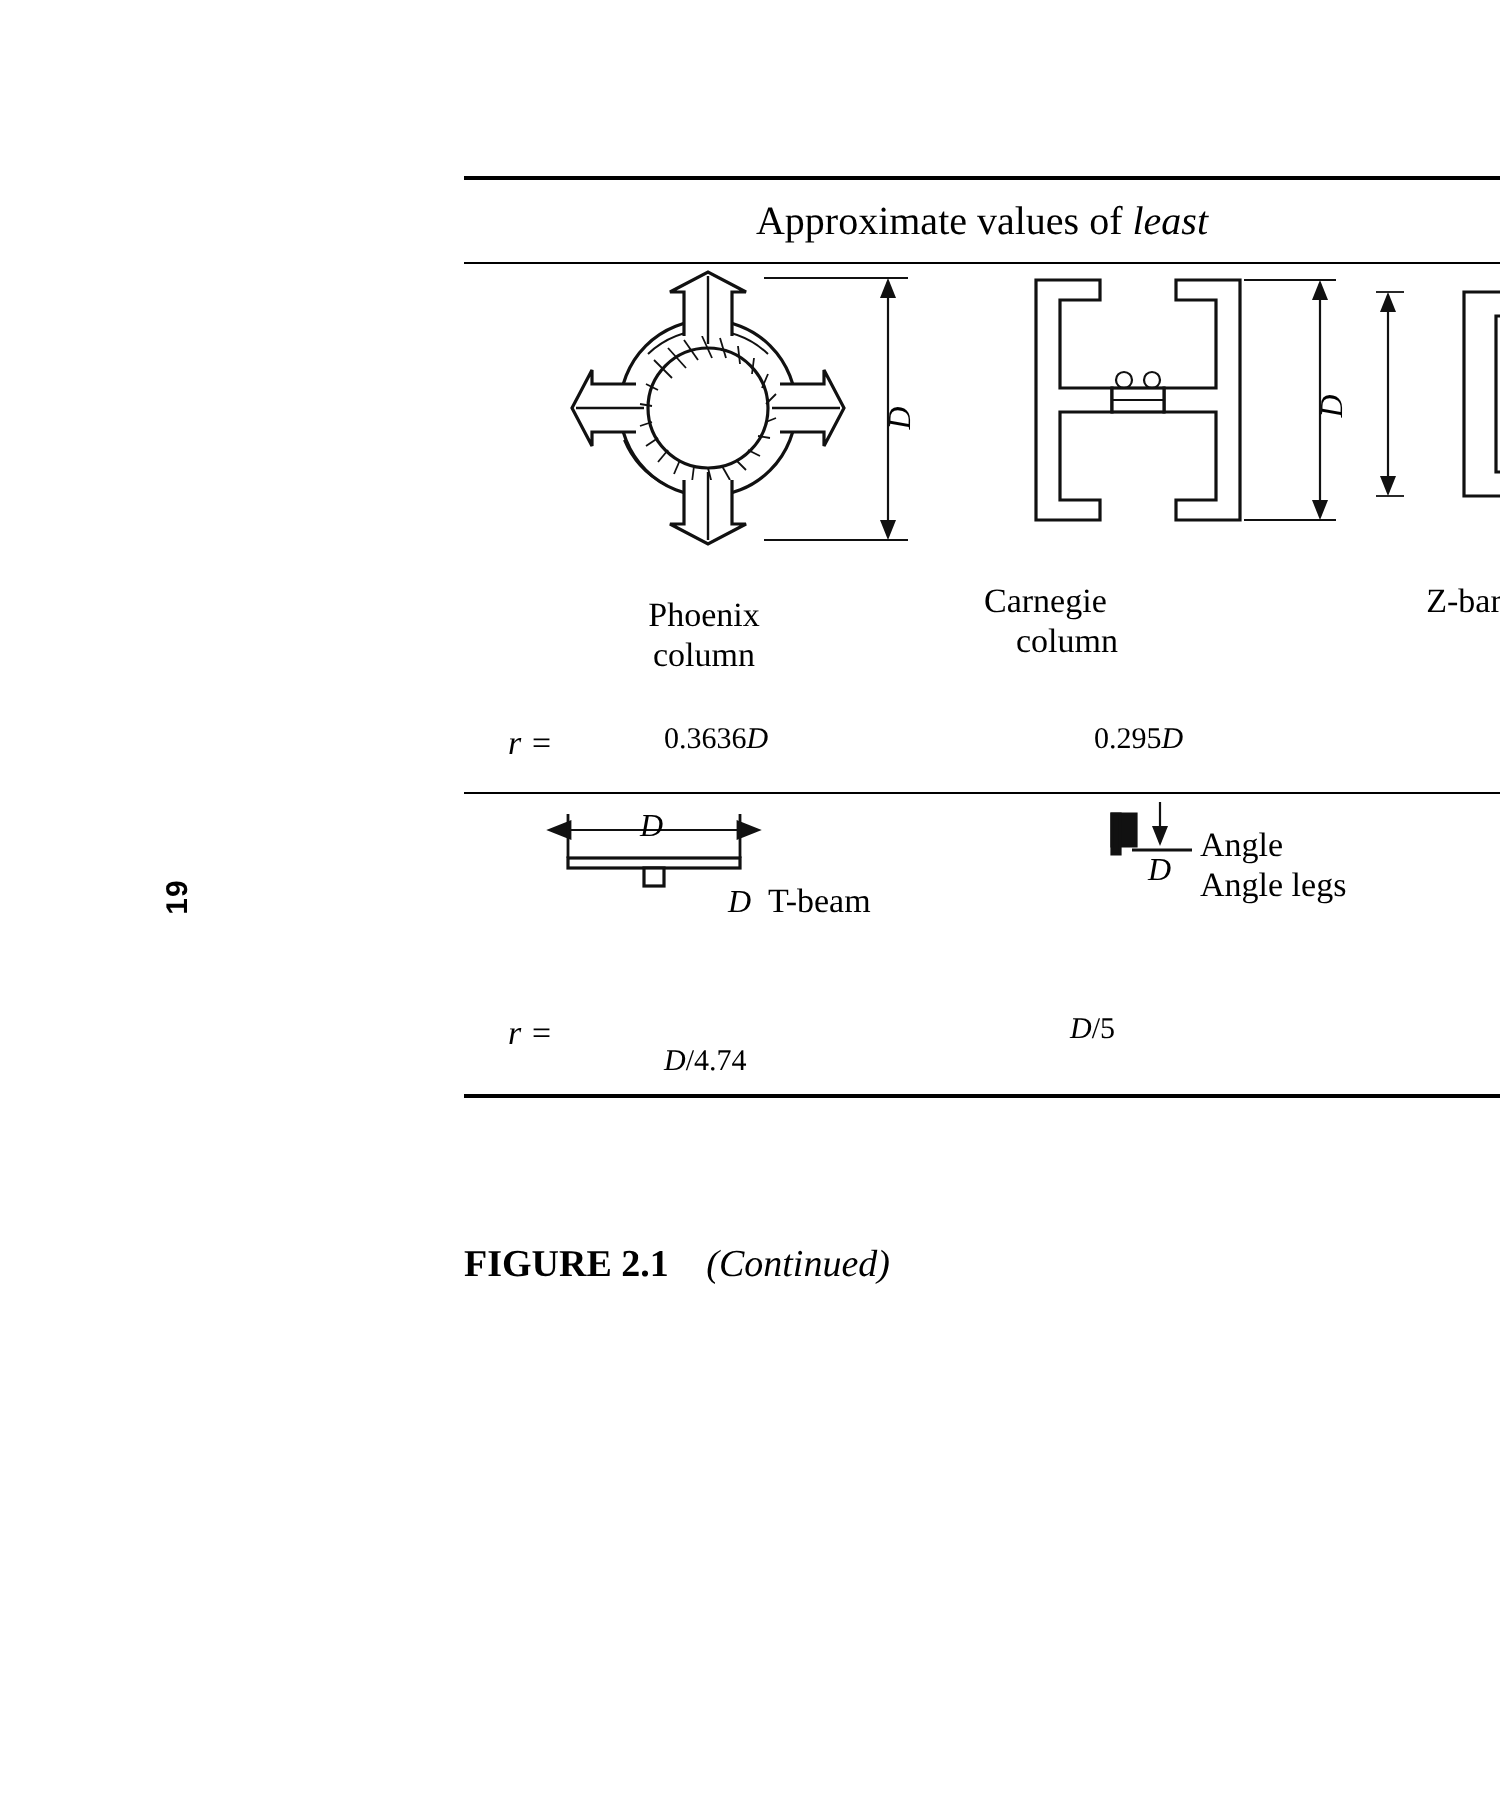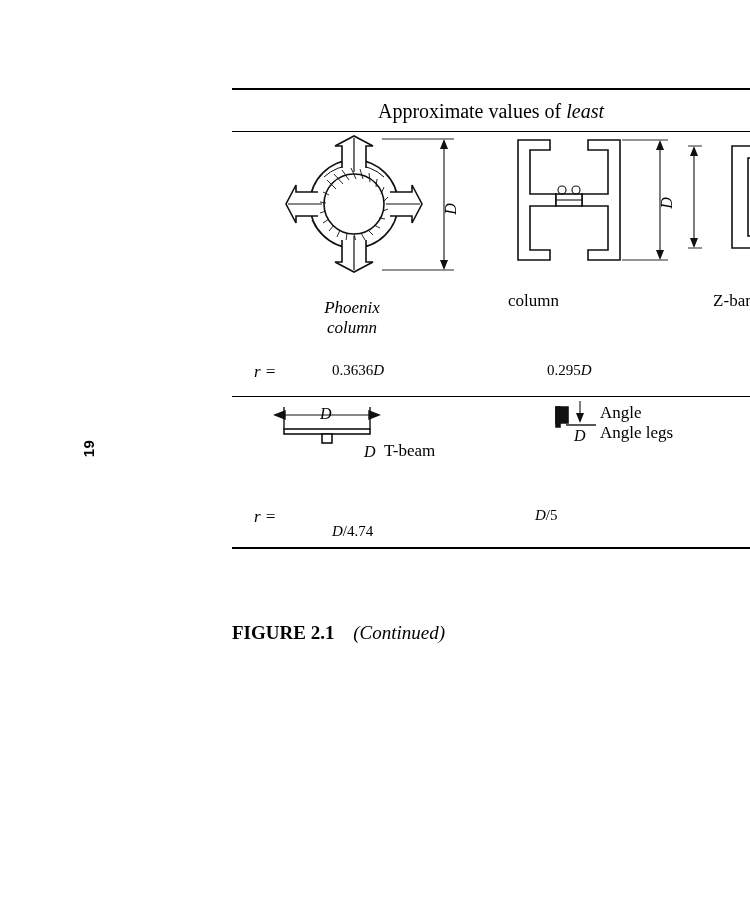--- a/index.html
+++ b/index.html
@@ -186,21 +186,21 @@
 
           <line x1="150" y1="7" x2="222" y2="7" stroke-width="0.9"></line>
           <line x1="150" y1="138" x2="222" y2="138" stroke-width="0.9"></line>
 
           <line x1="212" y1="9" x2="212" y2="136" stroke-width="1.1"></line>
           <path d="M 212 7 L 208 17 L 216 17 Z" fill="#111" stroke="none"></path>
           <path d="M 212 138 L 208 128 L 216 128 Z" fill="#111" stroke="none"></path>
         </g>
       </svg>
       <div class="dim-vert" style="left:213px; top:68px;">D</div>
-      <div class="label" style="margin-top:6px;font-style:italic;">
+      <div class="label" style="margin-top:6px;">
         <div>Phoenix</div>
         <div>column</div>
       </div>
     </div>
 
     <div class="cell" style="width:200px;">
       <svg width="200" height="160" viewBox="0 0 200 160">
         <g stroke="#111" stroke-width="1.6" fill="#fff">
 
           <path d="M 282 0"></path>
@@ -221,20 +221,21 @@
         <g stroke="#111" fill="none">
           <line x1="150" y1="8" x2="196" y2="8" stroke-width="0.9"></line>
           <line x1="150" y1="128" x2="196" y2="128" stroke-width="0.9"></line>
           <line x1="188" y1="10" x2="188" y2="126" stroke-width="1.1"></line>
           <path d="M 188 8 L 184 18 L 192 18 Z" fill="#111" stroke="none"></path>
           <path d="M 188 128 L 184 118 L 192 118 Z" fill="#111" stroke="none"></path>
         </g>
       </svg>
       <div class="dim-vert" style="left:189px; top:62px;">D</div>
       <div class="label" style="margin-top:-1px; text-align:left; padding-left:20px;">
+        <div>Carnegie</div>
         <div style="padding-left:16px;">column</div>
       </div>
     </div>
 
     <div class="cell" style="width:120px;">
       <svg width="120" height="160" viewBox="0 0 120 160">
         <g stroke="#111" stroke-width="1.6" fill="#fff">
           <path d="M 60 14 L 118 14 L 118 26 L 76 26 L 76 104 L 118 104 L 118 116 L 60 116 Z"></path>
         </g>
         <g stroke="#111" fill="none">
@@ -290,21 +291,21 @@
           <path d="M 64 10 L 68 10 L 68 30 L 64 30 Z" fill="#111"></path>
         </g>
         <g stroke="#111" stroke-width="1.3" fill="none">
 
           <line x1="88" y1="4" x2="88" y2="24" stroke-width="1.1"></line>
           <path d="M 88 26 L 84 16 L 92 16 Z" fill="#111" stroke="none"></path>
           <line x1="74" y1="28" x2="104" y2="28" stroke-width="1.4"></line>
         </g>
       </svg>
       <div class="dim-flat" style="left:82px; top:30px;">D</div>
-      <div class="label" style="position:absolute; left:108px; top:6px; text-align:left;">
+      <div class="label" style="position:absolute; left:108px; top:16px; text-align:left;">
         <div>Angle</div>
         <div>Angle legs</div>
       </div>
     </div>
   </div>
 
   <div class="rval-row" style="height:40px;">
     <div class="rval-label" style="left:22px; top:0;">r =</div>
     <div class="rval" style="left:100px; top:16px;"><i>D</i>/4.74</div>
     <div class="rval" style="left:303px; top:0;"><i>D</i>/5</div>

